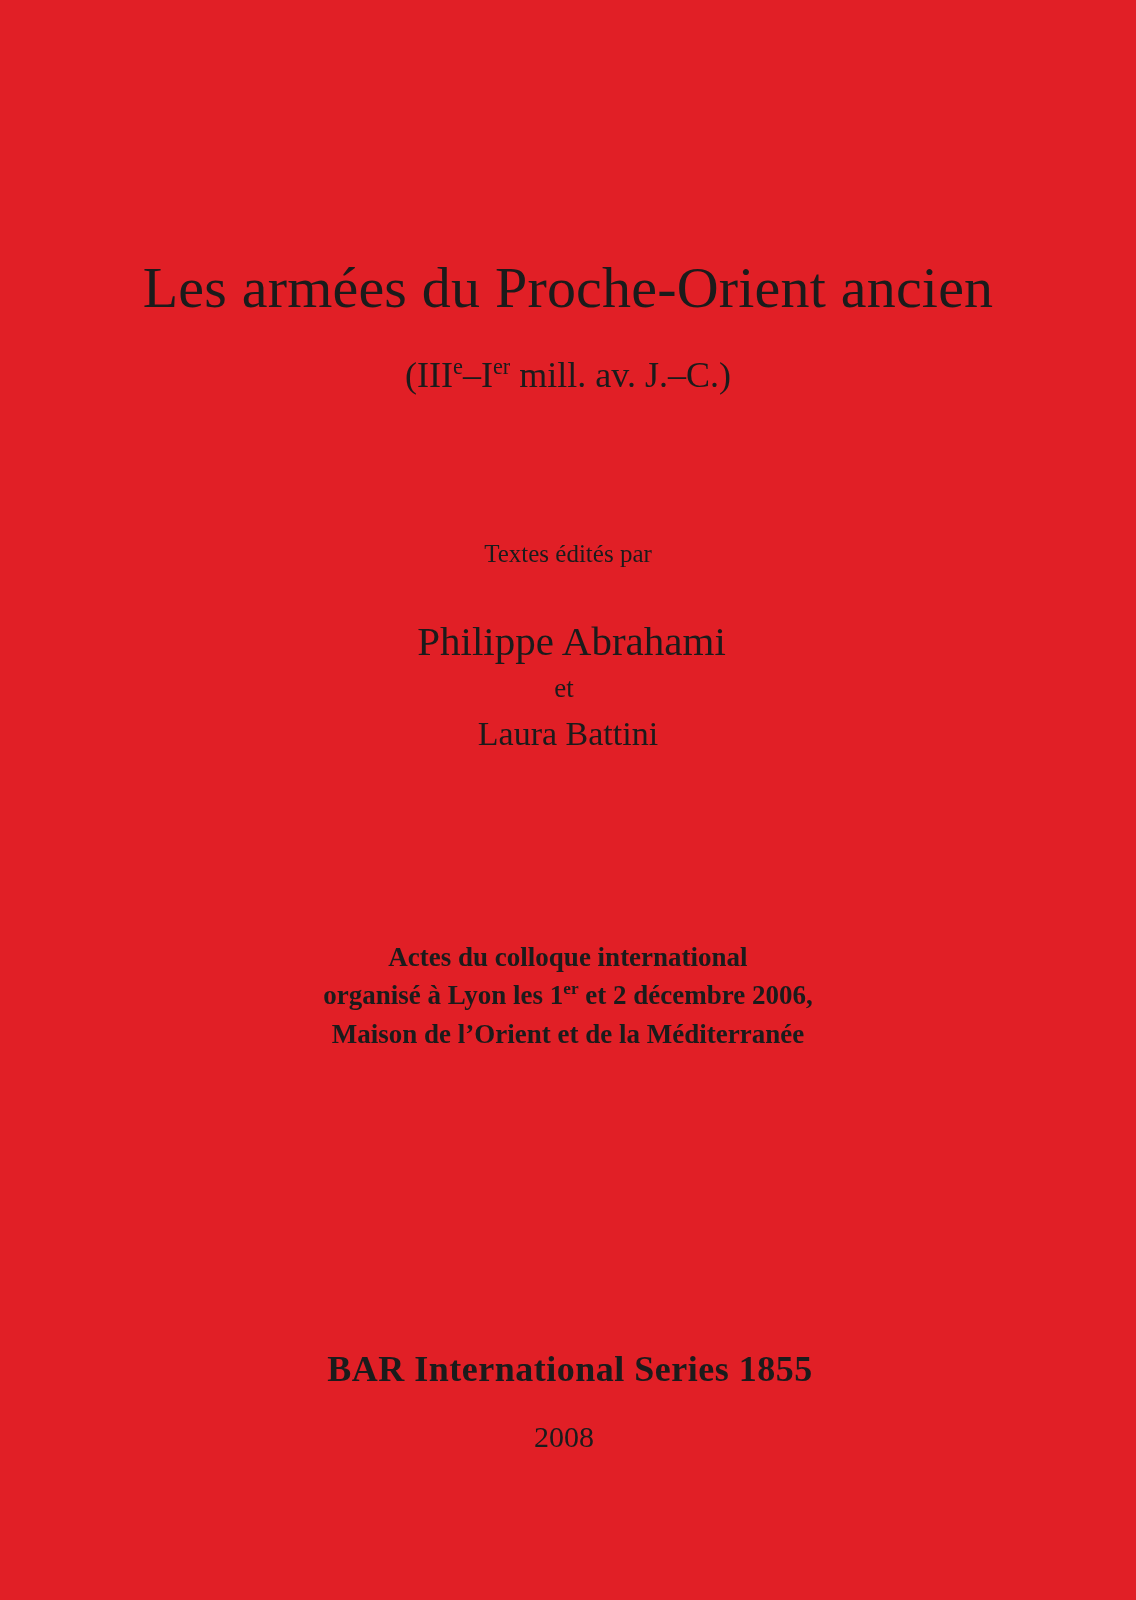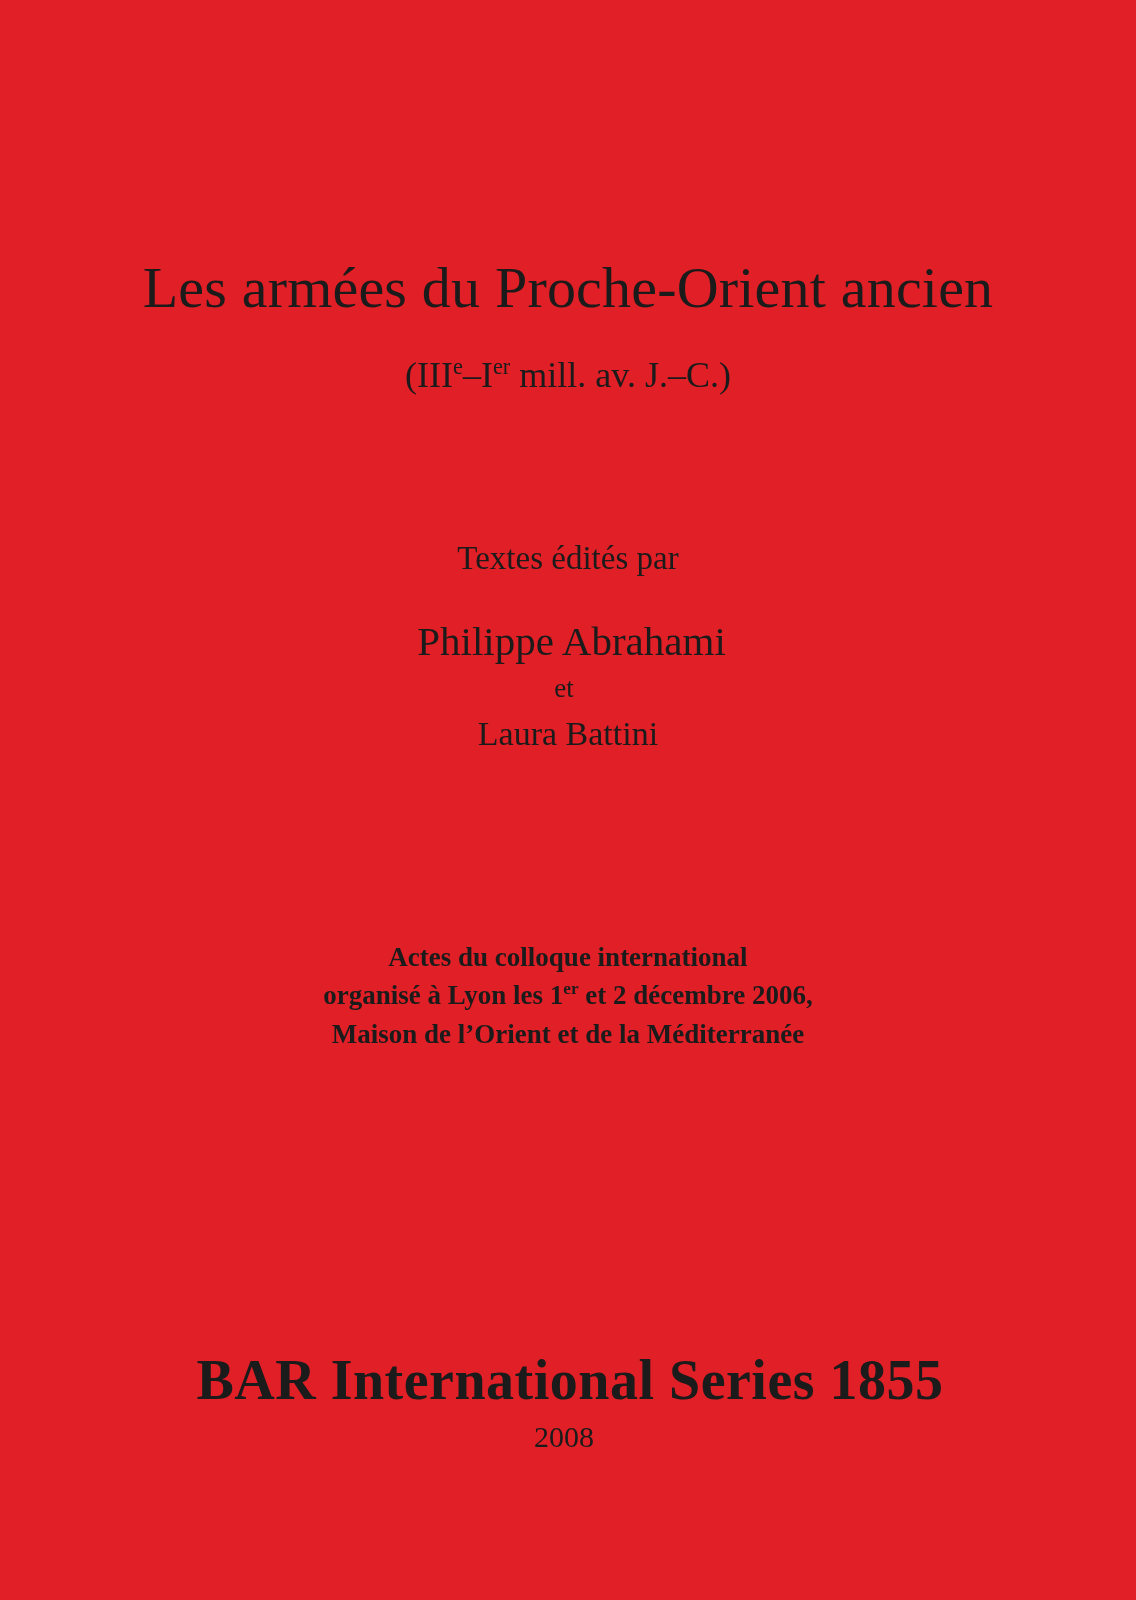--- a/index.html
+++ b/index.html
@@ -44,21 +44,21 @@
   .subtitle sup {
     font-size: 0.62em;
     vertical-align: super;
     line-height: 0;
   }
   .edited-label {
     position: absolute;
     top: 512px;
     left: 0;
     right: 0;
-    font-size: 33px;
+    font-size: 25px;
   }
   .editor-one {
     position: absolute;
     top: 589px;
     left: 0;
     right: 0;
     font-size: 41px;
     padding-left: 7px;
   }
   .editor-conj {
@@ -87,21 +87,21 @@
   .conference sup {
     font-size: 0.64em;
     vertical-align: super;
     line-height: 0;
   }
   .series {
     position: absolute;
     top: 1320px;
     left: 4px;
     right: 0;
-    font-size: 56px;
+    font-size: 36px;
     font-weight: bold;
     letter-spacing: 0.5px;
   }
   .year {
     position: absolute;
     top: 1392px;
     left: 0;
     right: 8px;
     font-size: 30px;
   }

